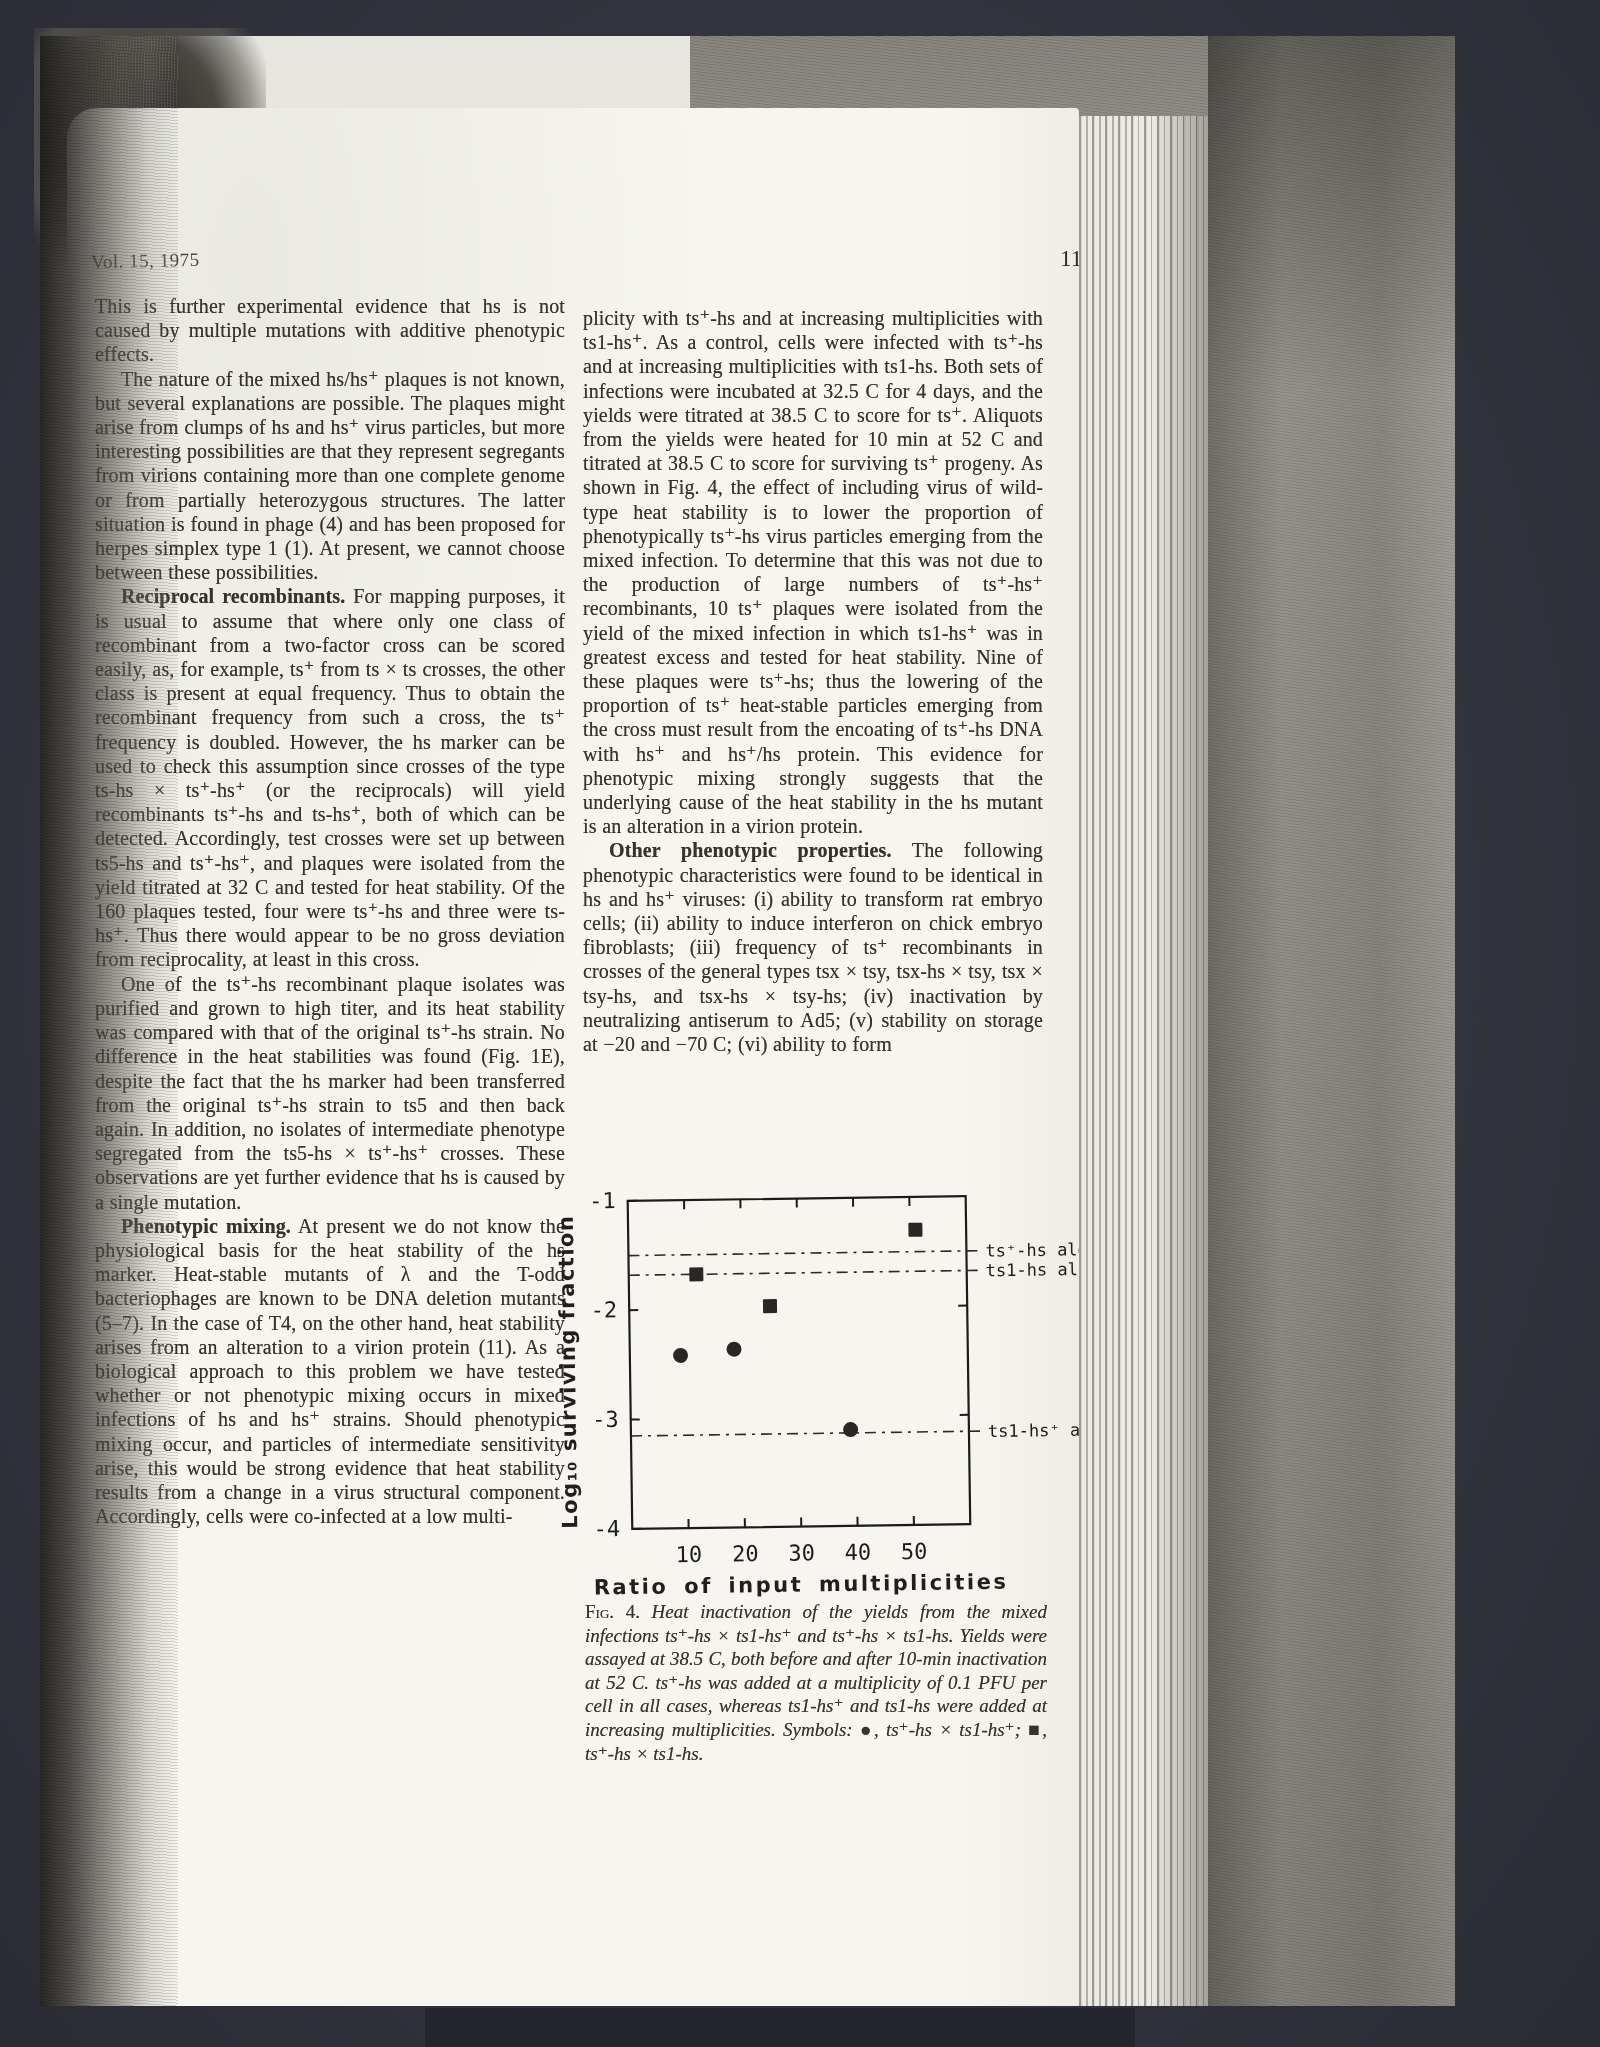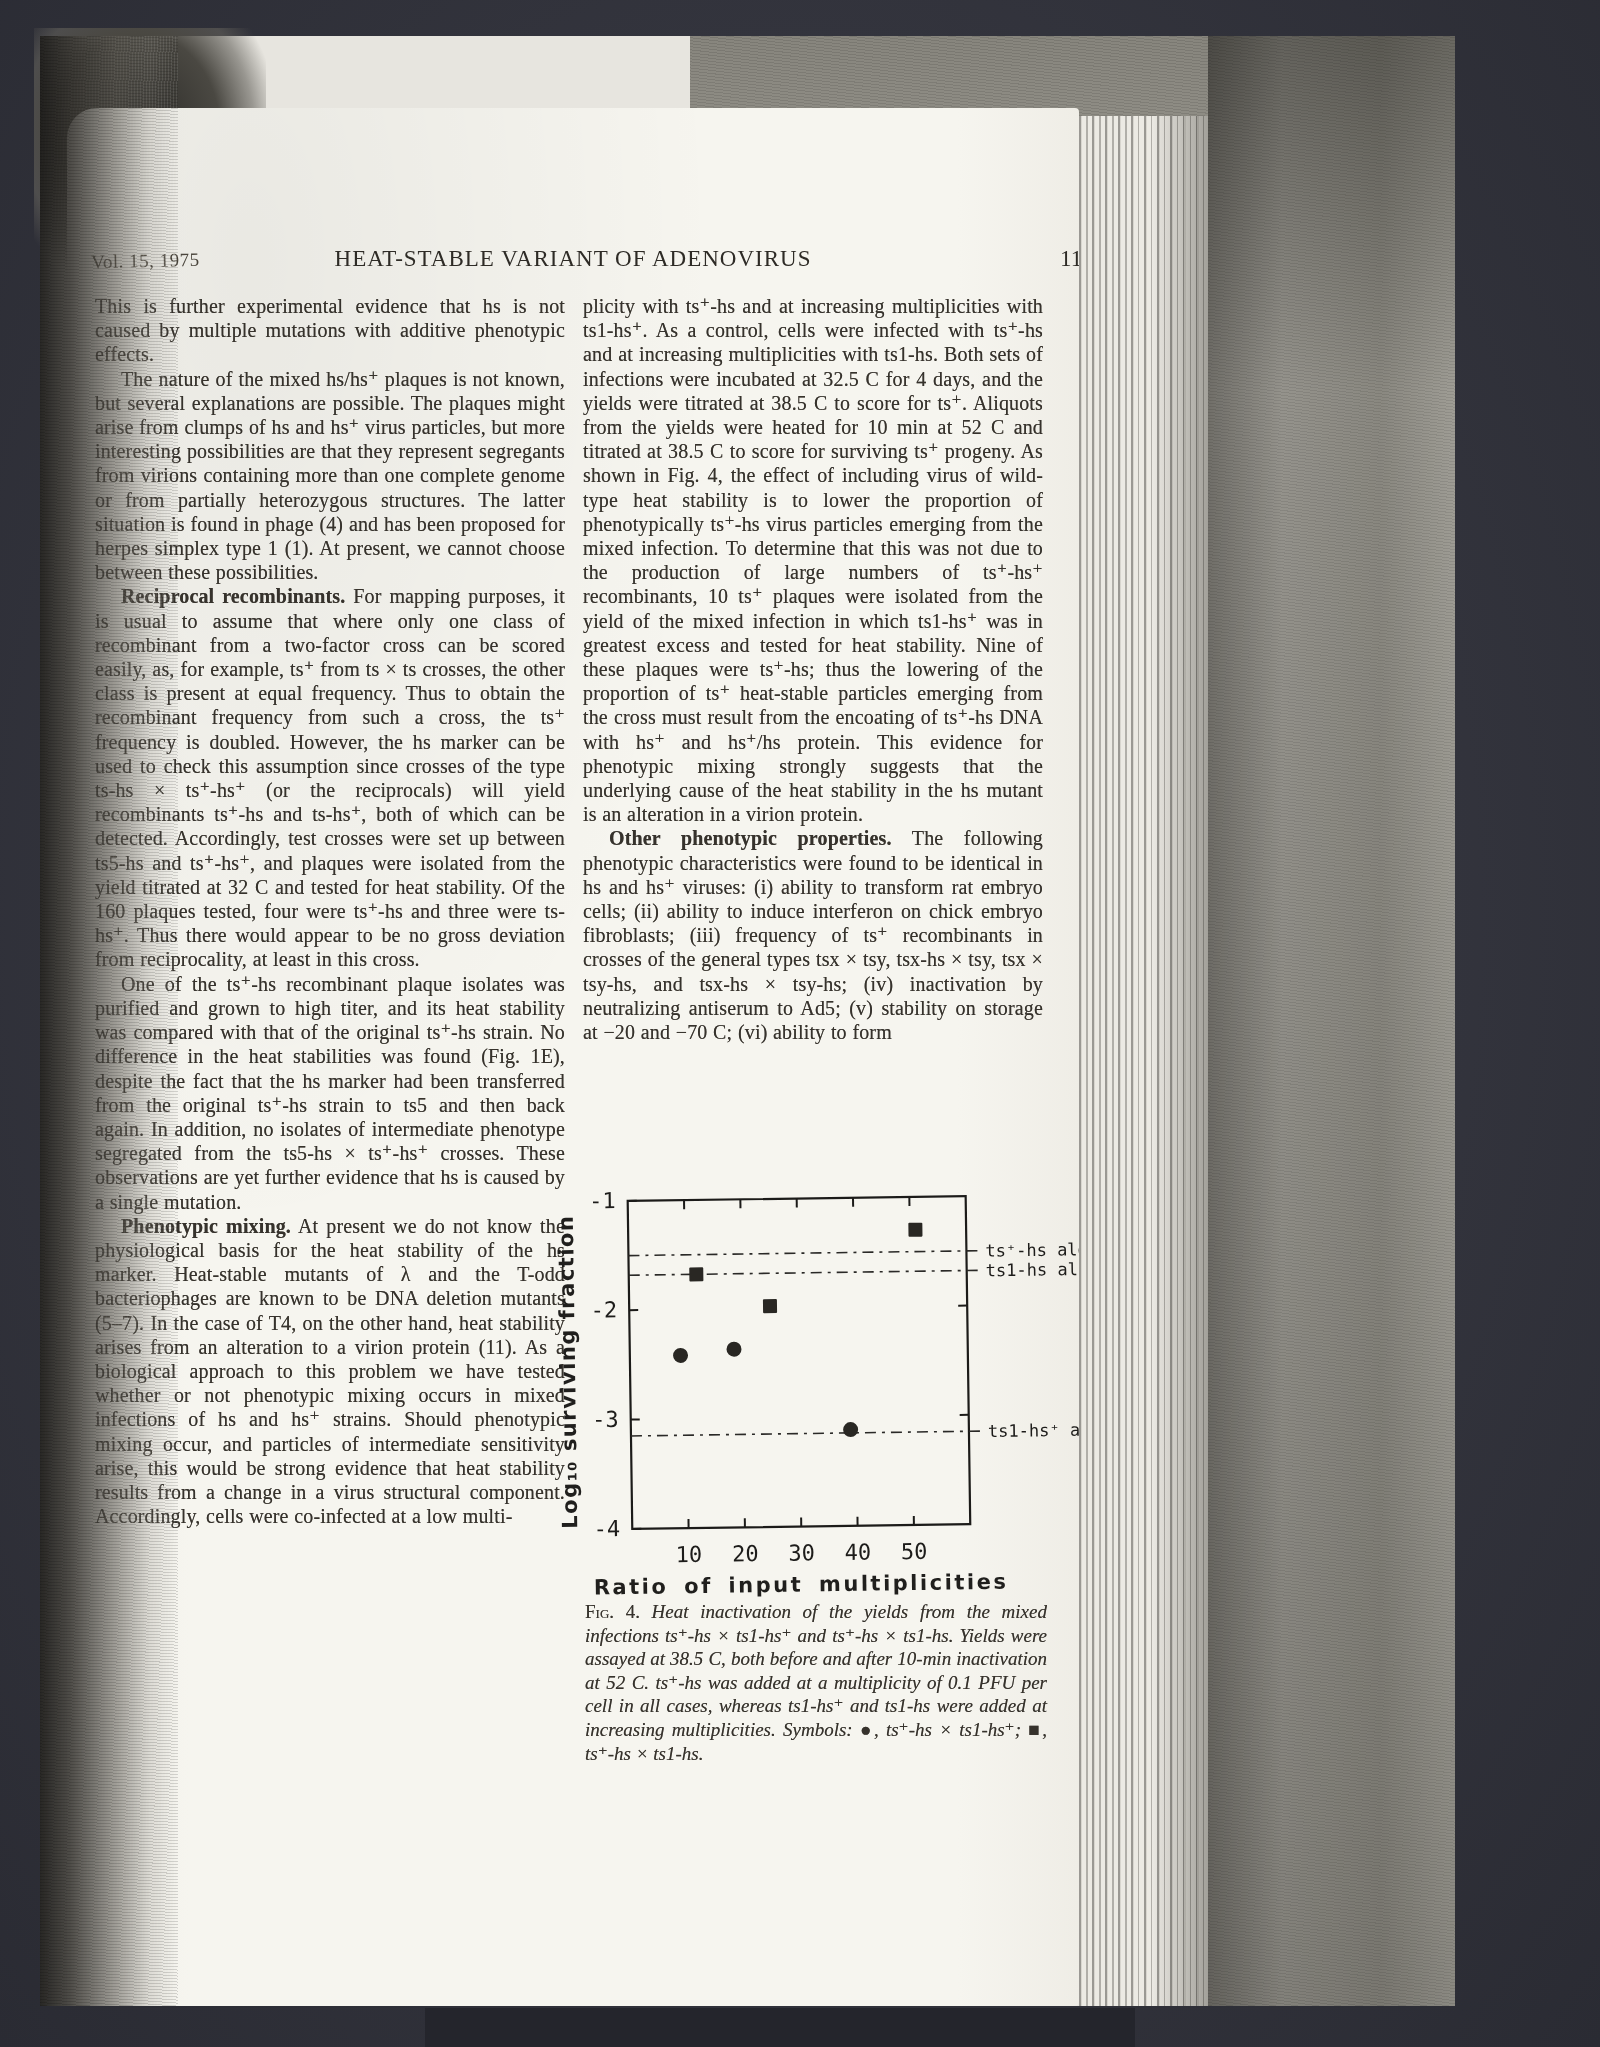--- a/index.html
+++ b/index.html
@@ -49,21 +49,21 @@
     transform:rotate(-1.2deg);letter-spacing:.5px;}
   .page-title{position:absolute;left:0;top:138px;width:1012px;text-align:center;
     font-size:23px;letter-spacing:1px;color:#2e2b26;}
   .page-num{position:absolute;left:993px;top:138px;font-size:23px;color:#2e2b26;}
 
   
   .col{position:absolute;top:186px;font-size:20px;line-height:24.2px;color:#36322c;
     text-align:justify;letter-spacing:.15px;word-spacing:.5px;
     text-shadow:0 0 .5px rgba(54,50,44,.65);}
   .col-left{left:28px;width:470px;}
-  .col-right{left:516px;width:460px;}
+  .col-right{left:516px;width:460px;margin-top:12px;}
   .col p{margin:0;text-indent:1.3em;}
   .col p.noindent{text-indent:0;}
   .lead{font-weight:700;}
 
   
   .fig{position:absolute;left:492px;top:1076px;width:560px;height:505px;transform:rotate(-0.8deg);}
   .ylab{position:absolute;left:-2px;top:16px;height:336px;writing-mode:vertical-rl;
     transform:rotate(180deg);font-family:"DejaVu Sans",sans-serif;font-weight:600;
     font-size:21px;letter-spacing:1.5px;color:#201f1d;text-align:center;}
   .chartmount{position:absolute;left:0;top:0;width:560px;height:430px;}
@@ -82,21 +82,20 @@
 </head>
 <body>
 
 <div class="scene">
   <div class="photocopy">
     <div class="blob-topleft"></div>
     <div class="topband"></div>
 
     <div class="page">
       <div class="journal-line">Vol. 15, 1975</div>
-      <div class="page-title">HEAT-STABLE VARIANT OF ADENOVIRUS</div>
       <div class="page-num">1173</div>
 
       <div class="col col-left">
         <p class="noindent"><span>This is further experimental evidence that hs is not caused by multiple mutations with additive phenotypic effects.</span></p>
         <p><span>The nature of the mixed hs/hs⁺ plaques is not known, but several explanations are possible. The plaques might arise from clumps of hs and hs⁺ virus particles, but more interesting possibilities are that they represent segregants from virions containing more than one complete genome or from partially heterozygous structures. The latter situation is found in phage (4) and has been proposed for herpes simplex type 1 (1). At present, we cannot choose between these possibilities.</span></p>
         <p><b class="lead">Reciprocal recombinants.</b><span> For mapping purposes, it is usual to assume that where only one class of recombinant from a two-factor cross can be scored easily, as, for example, ts⁺ from ts × ts crosses, the other class is present at equal frequency. Thus to obtain the recombinant frequency from such a cross, the ts⁺ frequency is doubled. However, the hs marker can be used to check this assumption since crosses of the type ts-hs × ts⁺-hs⁺ (or the reciprocals) will yield recombinants ts⁺-hs and ts-hs⁺, both of which can be detected. Accordingly, test crosses were set up between ts5-hs and ts⁺-hs⁺, and plaques were isolated from the yield titrated at 32 C and tested for heat stability. Of the 160 plaques tested, four were ts⁺-hs and three were ts-hs⁺. Thus there would appear to be no gross deviation from reciprocality, at least in this cross.</span></p>
         <p><span>One of the ts⁺-hs recombinant plaque isolates was purified and grown to high titer, and its heat stability was compared with that of the original ts⁺-hs strain. No difference in the heat stabilities was found (Fig. 1E), despite the fact that the hs marker had been transferred from the original ts⁺-hs strain to ts5 and then back again. In addition, no isolates of intermediate phenotype segregated from the ts5-hs × ts⁺-hs⁺ crosses. These observations are yet further evidence that hs is caused by a single mutation.</span></p>
         <p><b class="lead">Phenotypic mixing.</b><span> At present we do not know the physiological basis for the heat stability of the hs marker. Heat-stable mutants of λ and the T-odd bacteriophages are known to be DNA deletion mutants (5–7). In the case of T4, on the other hand, heat stability arises from an alteration to a virion protein (11). As a biological approach to this problem we have tested whether or not phenotypic mixing occurs in mixed infections of hs and hs⁺ strains. Should phenotypic mixing occur, and particles of intermediate sensitivity arise, this would be strong evidence that heat stability results from a change in a virus structural component. Accordingly, cells were co-infected at a low multi-</span></p>
       </div>
 

